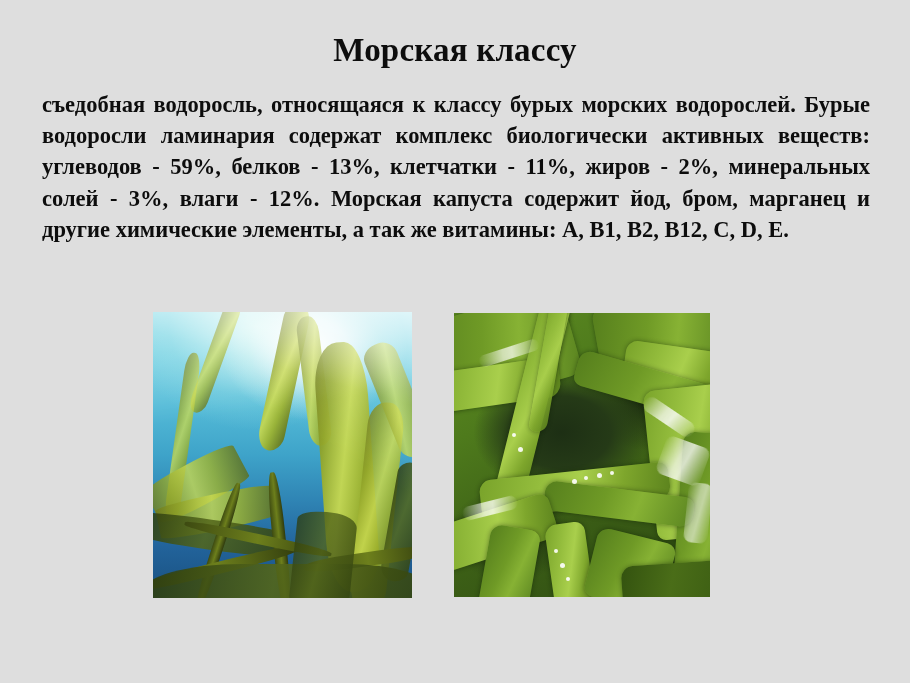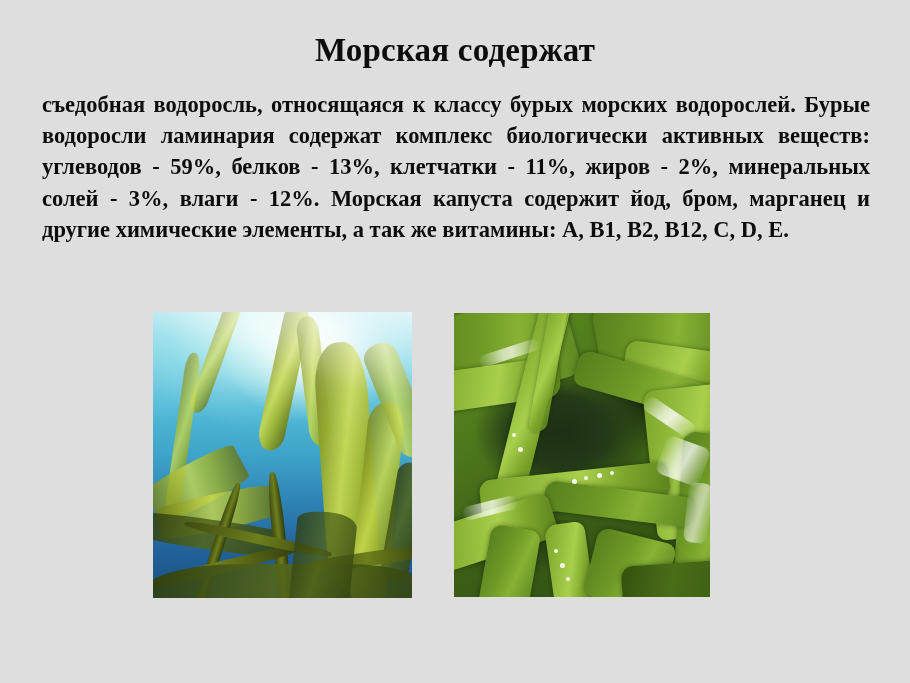--- a/index.html
+++ b/index.html
@@ -150,21 +150,21 @@
     position: absolute;
     background: rgba(255,255,255,0.9);
     border-radius: 50%;
   }
 </style>
 </head>
 <body>
 
 <div class="slide">
 
-  <div class="slide-title">Морская содержат</div>
+  <div class="slide-title">Морская классу</div>
 
   <div class="body-text">съедобная водоросль, относящаяся к классу бурых морских водорослей. Бурые водоросли ламинария содержат комплекс биологически активных веществ: углеводов - 59%, белков - 13%, клетчатки - 11%, жиров - 2%, минеральных солей - 3%, влаги - 12%. Морская капуста содержит йод, бром, марганец и другие химические элементы, а так же витамины: A, B1, B2, B12, C, D, E.</div>
 
   <div class="photo photo-left">
     <div class="photo-inner">
       <div class="kelp-water"></div>
 
       <div class="frond" style="left:118px; top:-10px; width:26px; height:150px; transform:rotate(12deg); opacity:.92;"></div>
       <div class="frond" style="left:150px; top:4px; width:22px; height:130px; transform:rotate(-7deg); opacity:.85;"></div>
       <div class="frond" style="left:54px; top:-16px; width:17px; height:120px; transform:rotate(20deg); opacity:.8;"></div>

